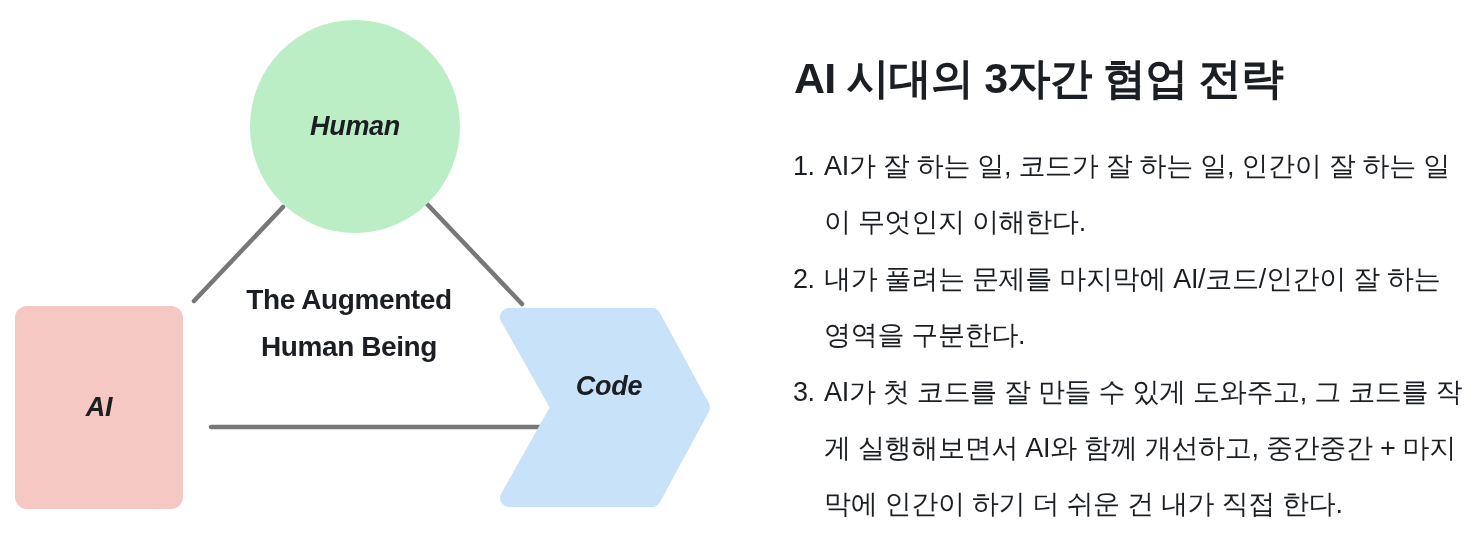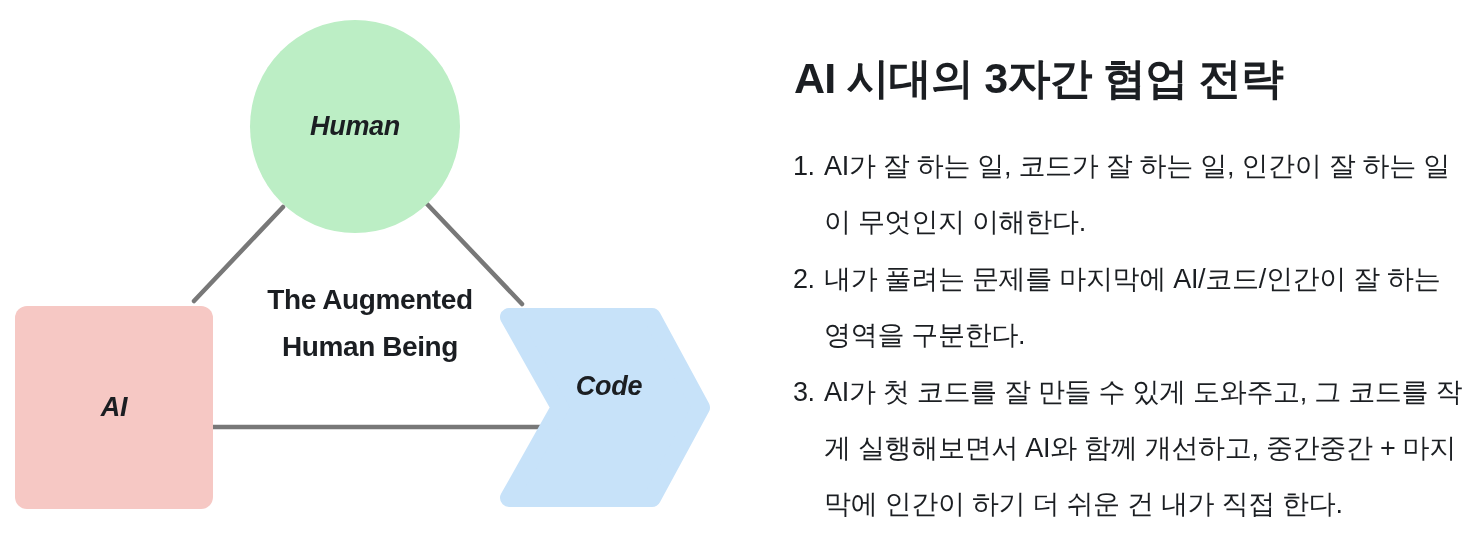--- a/index.html
+++ b/index.html
@@ -48,42 +48,42 @@
     letter-spacing: -0.3px;
   }
   .node-human {
     left: 250px; top: 20px;
     width: 210px; height: 213px;
     border-radius: 50%;
     background: var(--human-fill, #bceec5);
   }
   .node-ai {
     left: 15px; top: 306px;
-    width: 198px; height: 203px;
+    width: 168px; height: 203px;
     border-radius: 12px;
     background: var(--ai-fill, #f6c8c4);
   }
   .node-code {
     left: 500px; top: 308px;
     width: 212px; height: 157px;
     background: transparent;
   }
   .node-code svg {
     position: absolute;
     left: 0; top: 0;
     width: 212px; height: 199px;
   }
   .node-code .node-label {
     position: relative;
     z-index: 3;
     padding-left: 6px;
   }
   .center-label {
     position: absolute;
-    left: 225px; top: 276px;
+    left: 204px; top: 276px;
     width: 290px;
     text-align: center;
     font-size: 28px;
     font-weight: 700;
     line-height: 47px;
     letter-spacing: -0.4px;
     color: var(--text, #1b1e22);
     z-index: 2;
   }
 

